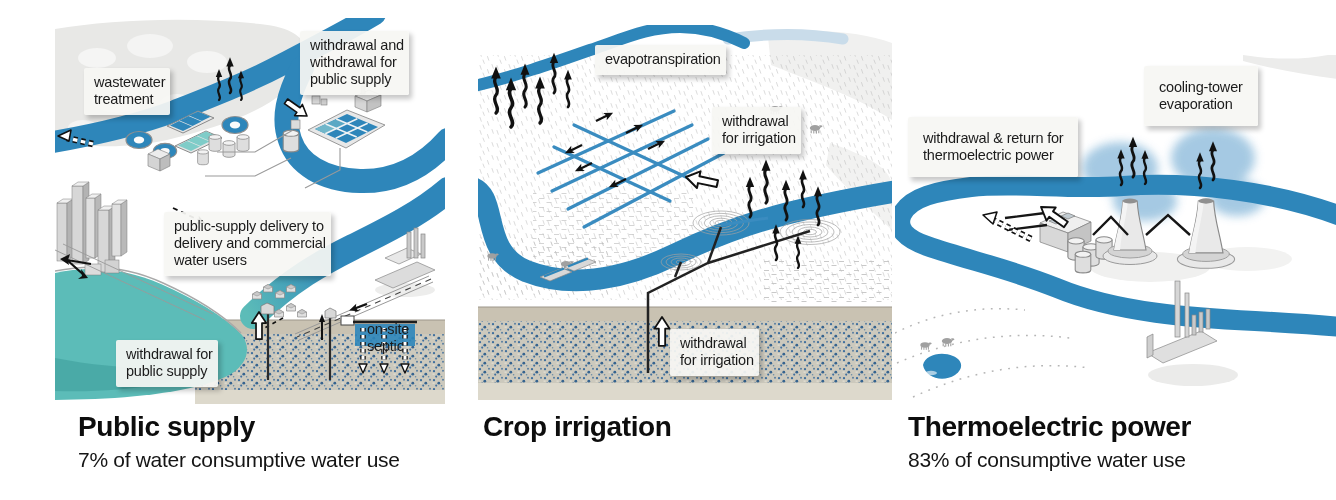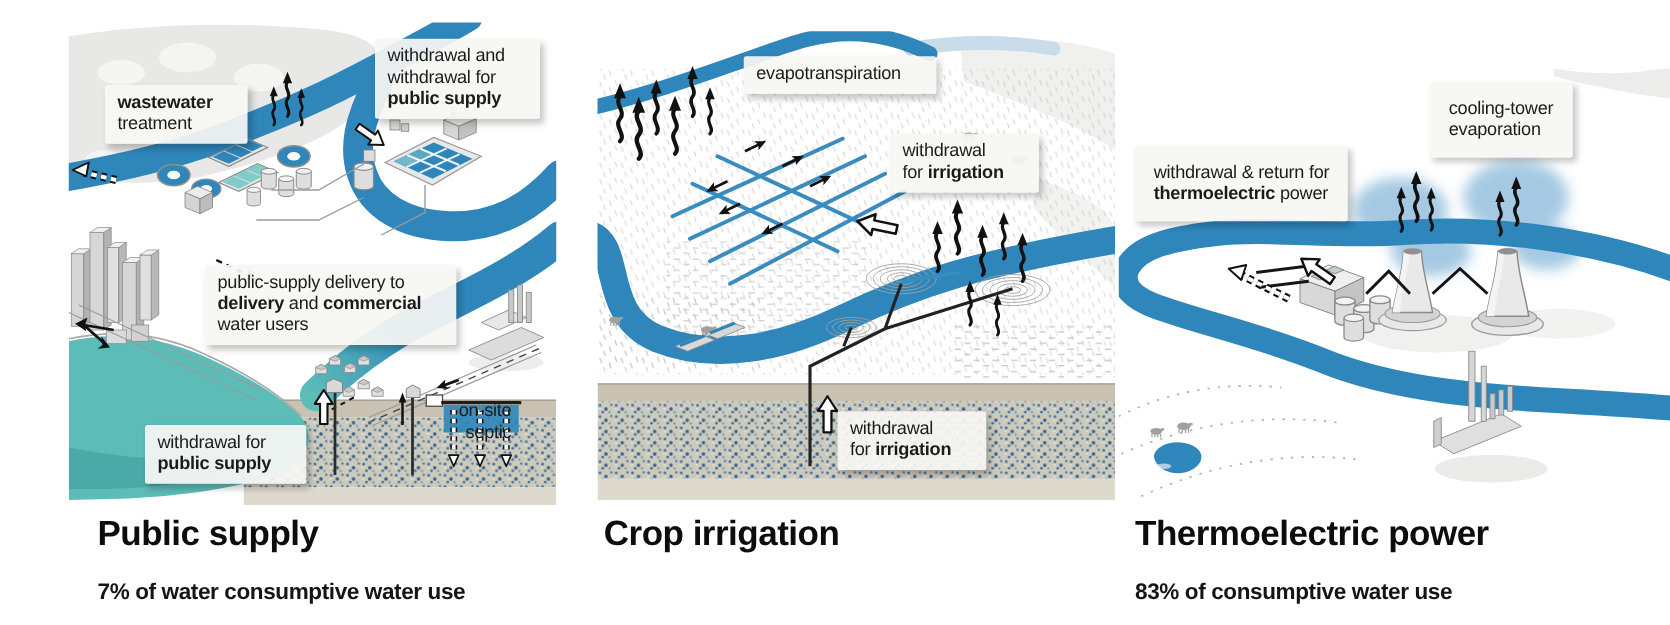--- a/index.html
+++ b/index.html
@@ -1,29 +1,29 @@
 <!DOCTYPE html>
 <html><head>
 <meta charset="utf-8">
 <style>
   html,body{margin:0;padding:0;background:#ffffff;}
   #stage{position:relative;width:1336px;height:500px;background:#ffffff;overflow:hidden;
          font-family:"Liberation Sans",sans-serif;}
   .ill{position:absolute;}
   .lbl{position:absolute;background:rgba(246,246,243,0.93);
        box-shadow:3px 3.5px 5px rgba(0,0,0,0.22);
-       padding:6px 28px 7px 10px;border-radius:2px;
+       padding:6px 5px 7px 10px;border-radius:2px;
        font-size:14.5px;line-height:17px;letter-spacing:-0.2px;color:#1b1b1b;
        white-space:nowrap;z-index:5;}
-  .lbl .b{font-weight:700;margin-top:40px;}
-  .lbl.plain{background:transparent;box-shadow:none;padding:0;text-align:right;}
+  .lbl .b{font-weight:400;margin-top:40px;}
+  .lbl.plain{background:transparent;box-shadow:none;padding:0;}
   .lbl.pad-lg{padding:13px 15px;}
   .cap{position:absolute;top:411px;color:#0d0d0d;z-index:4;}
   .cap-title{font-size:28px;font-weight:700;letter-spacing:-0.4px;margin:0;}
-  .cap-sub{font-size:18px;font-weight:700;letter-spacing:-0.3px;margin:20px 0 0 0;color:#151515;}
+  .cap-sub{font-size:21px;font-weight:400;letter-spacing:-0.3px;margin:5px 0 0 0;color:#151515;}
 </style>
 </head>
 <body>
 
 <div id="stage">
 
 <svg width="0" height="0" style="position:absolute" aria-hidden="true">
  <defs>
   <pattern id="aq" width="13" height="9" patternUnits="userSpaceOnUse">
     <rect width="13" height="9" fill="#ccc9bd"></rect>

